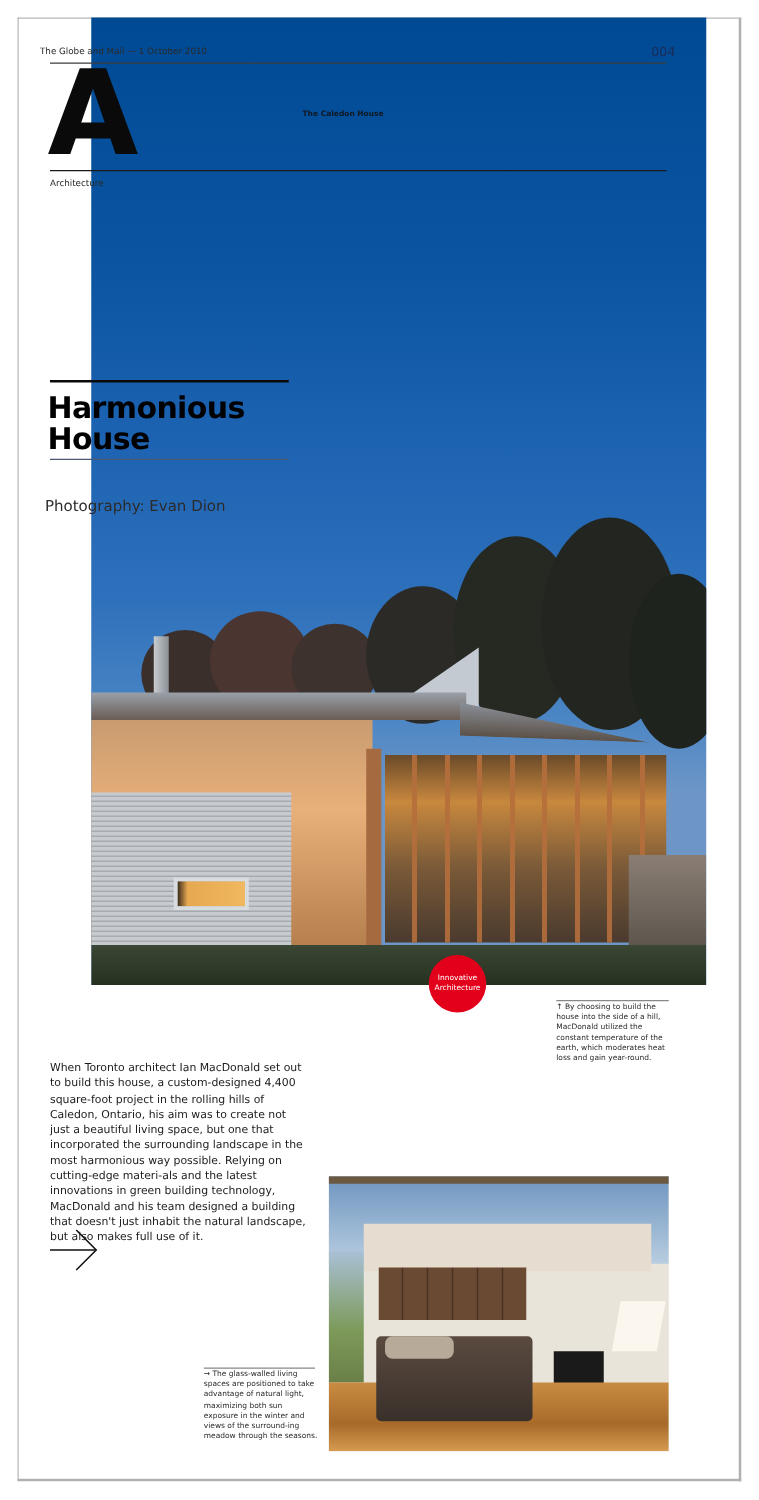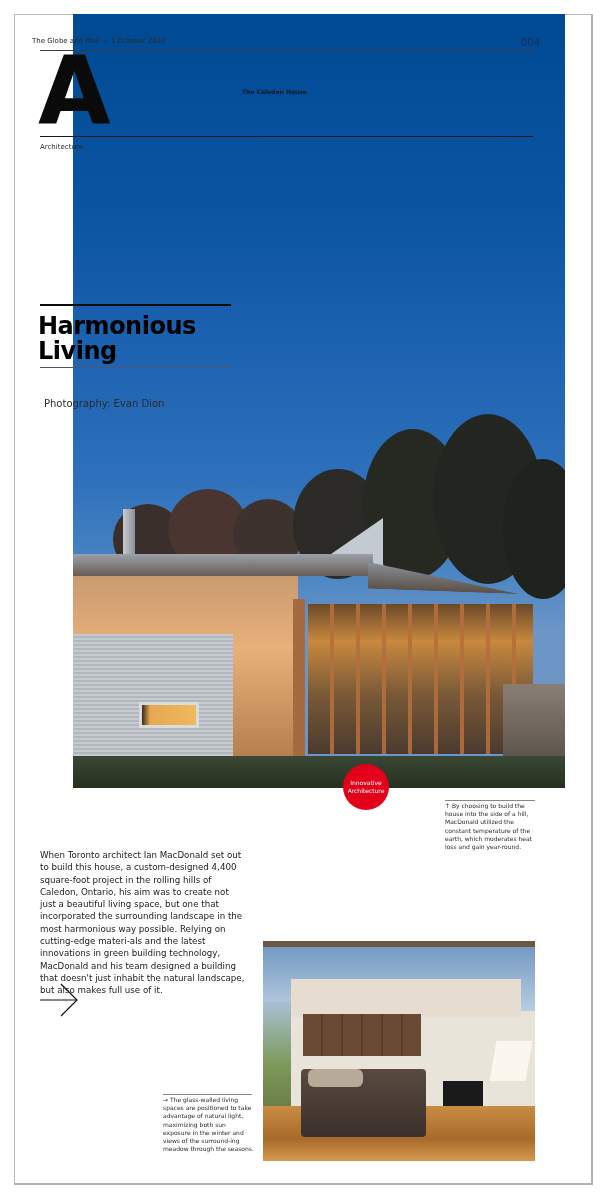--- a/index.html
+++ b/index.html
@@ -38,21 +38,21 @@
   .hdr-rule2 { position: absolute; left: 40px; top: 136px; width: 493px; height: 1px; background: #1a1a1a; }
   .section { position: absolute; left: 40px; top: 143px; font-size: 7px; color: #2a2a2a; }
 
   
   .title-rule { position: absolute; left: 40px; top: 304px; width: 191px; height: 2px; background: #0a0a0a; }
   .title {
     position: absolute; left: 38px; top: 314px; font-weight: bold; font-size: 24px; line-height: 25px;
     color: #000000; letter-spacing: -0.5px;
   }
   .title-rule2 { position: absolute; left: 40px; top: 367px; width: 191px; height: 1px; background: #4a5870; }
-  .photo-credit { position: absolute; left: 44px; top: 398px; font-size: 10px; color: #2b2b2b; }
+  .photo-credit { position: absolute; left: 36px; top: 398px; font-size: 12px; color: #2b2b2b; }
 
   
   .badge {
     position: absolute; left: 343px; top: 764px; width: 46px; height: 46px; border-radius: 50%;
     background: #e2001a; color: #fff; font-size: 6px; line-height: 8px; text-align: center;
     display: flex; flex-direction: column; justify-content: center; align-items: center;
   }
 
   
   .cap1-rule { position: absolute; left: 445px; top: 800px; width: 90px; height: 1px; background: #888; }
@@ -118,21 +118,21 @@
 <div class="hdr-right">004</div>
 <div class="hdr-rule"></div>
 <div class="big-letter">A</div>
 <div class="topic">The Caledon House</div>
 <div class="hdr-rule2"></div>
 <div class="section">Architecture</div>
 
 <div class="title-rule"></div>
 <div class="title">
   <div>Harmonious</div>
-  <div>Living</div>
+  <div>House</div>
 </div>
 <div class="title-rule2"></div>
 <div class="photo-credit">Photography: Evan Dion</div>
 
 <div class="badge">
   <span>Innovative</span>
   <span>Architecture</span>
 </div>
 
 <div class="cap1-rule"></div>

